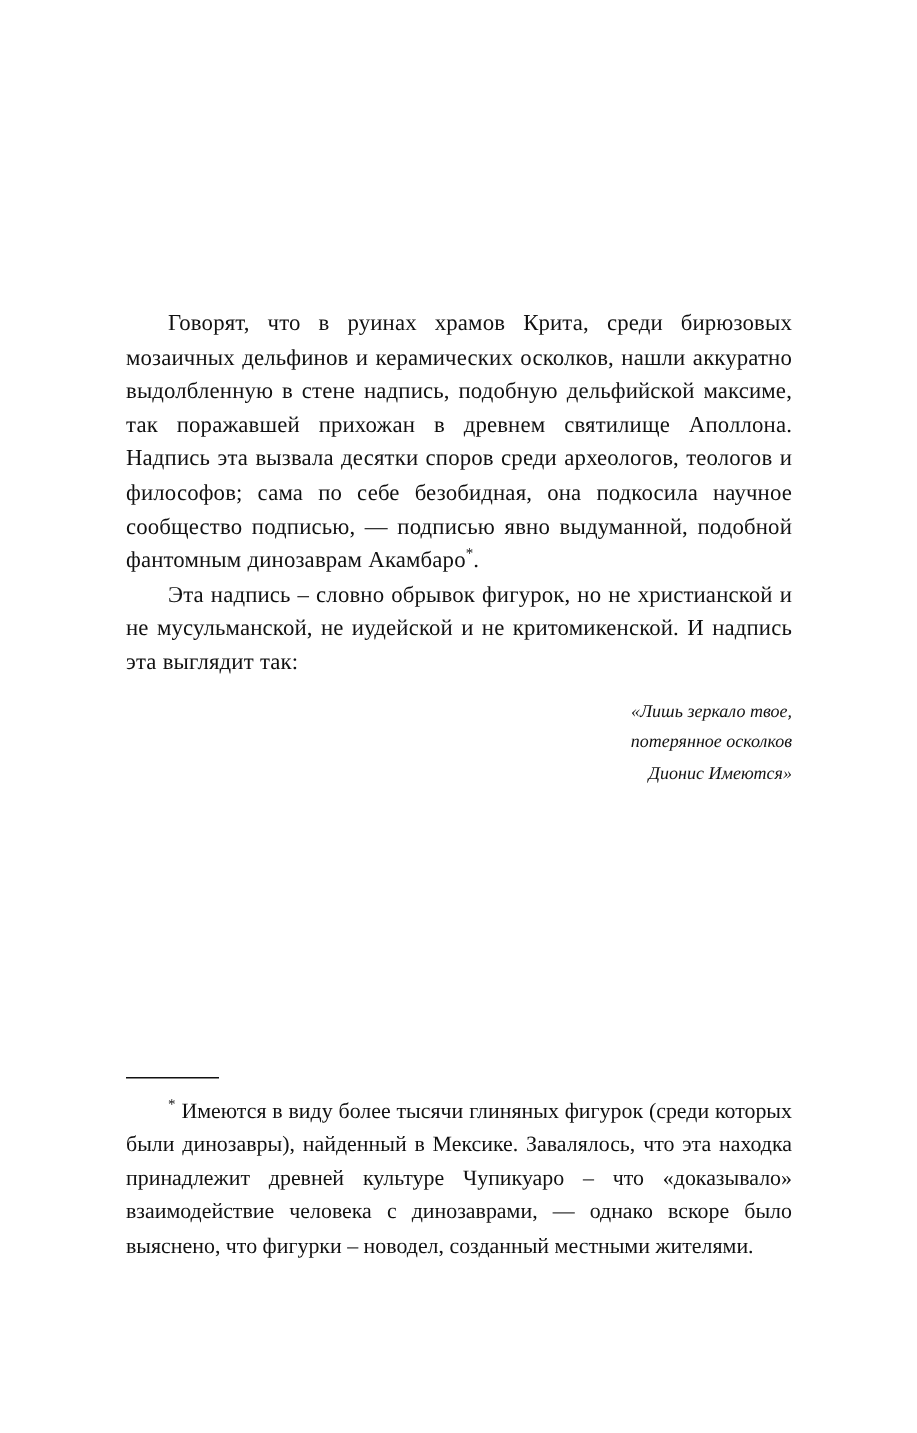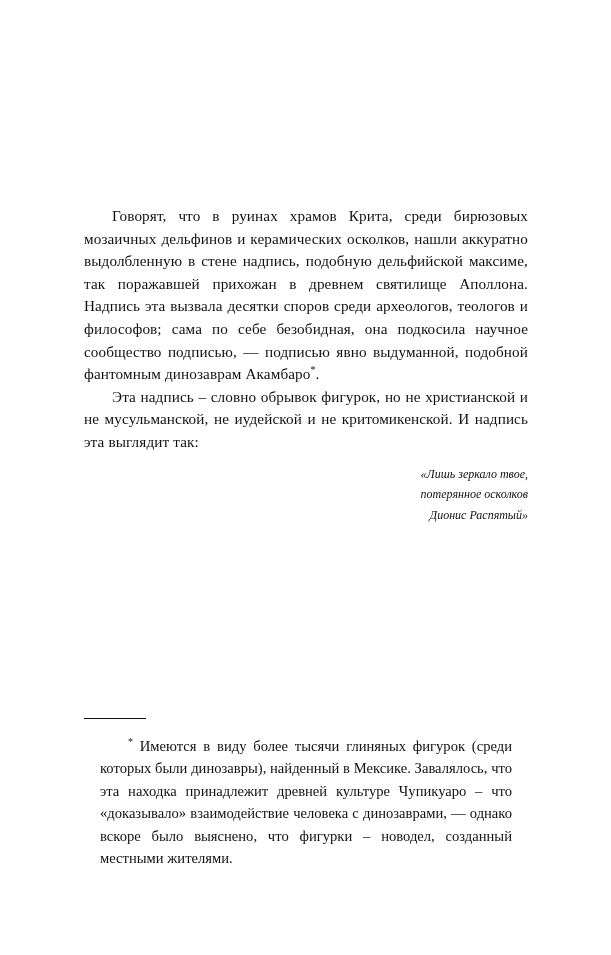--- a/index.html
+++ b/index.html
@@ -64,21 +64,21 @@
     width: 62px;
     height: 0;
     border-top: 1.2px solid #111111;
     margin: 0 0 11px 0;
   }
   .footnote-text {
     font-size: 14.6px;
     line-height: 22.4px;
     text-align: justify;
     text-indent: 28px;
-    margin: 16px;
+    margin: 0;
   }
   .footnote-text .fn-star {
     font-size: 10px;
     vertical-align: super;
     line-height: 0;
   }
 </style>
 </head>
 <body>
 
@@ -86,21 +86,21 @@
 
   <div class="body-block">
 
     <p class="para"><span>Говорят, что в руинах храмов Крита, среди бирюзовых мозаичных дельфинов и керамических осколков, нашли аккуратно выдолбленную в стене надпись, подобную дельфийской максиме, так поражавшей прихожан в древнем святилище Аполлона. Надпись эта вызвала десятки споров среди археологов, теологов и философов; сама по себе безобидная, она подкосила научное сообщество подписью, — подписью явно выдуманной, подобной фантомным динозаврам Акамбаро</span><span class="footnote-marker">*</span>.</p>
 
     <p class="para">Эта надпись – словно обрывок фигурок, но не христианской и не мусульманской, не иудейской и не критомикенской. И надпись эта выглядит так:</p>
 
     <div class="epigraph">
       <div>«Лишь зеркало твое,</div>
       <div>потерянное осколков</div>
-      <div>Дионис Распятый»</div>
+      <div>Дионис Имеются»</div>
     </div>
 
   </div>
 
   <div class="footnote-block">
     <div class="footnote-rule"></div>
     <p class="footnote-text"><span class="fn-star">*</span> <span>Имеются в виду более тысячи глиняных фигурок (среди которых были динозавры), найденный в Мексике. Завалялось, что эта находка принадлежит древней культуре Чупикуаро – что «доказывало» взаимодействие человека с динозаврами, — однако вскоре было выяснено, что фигурки – новодел, созданный местными жителями.</span></p>
   </div>
 
 </div>

